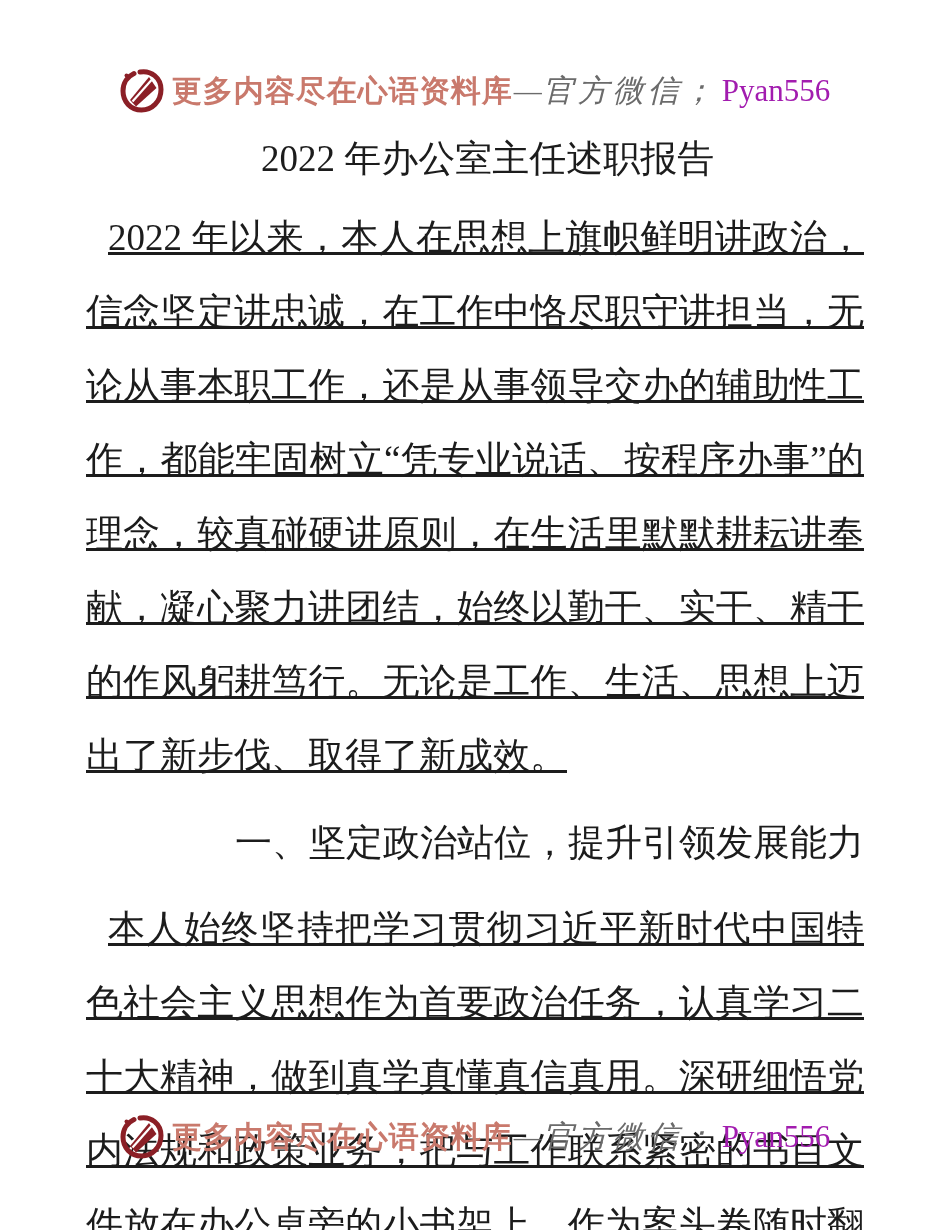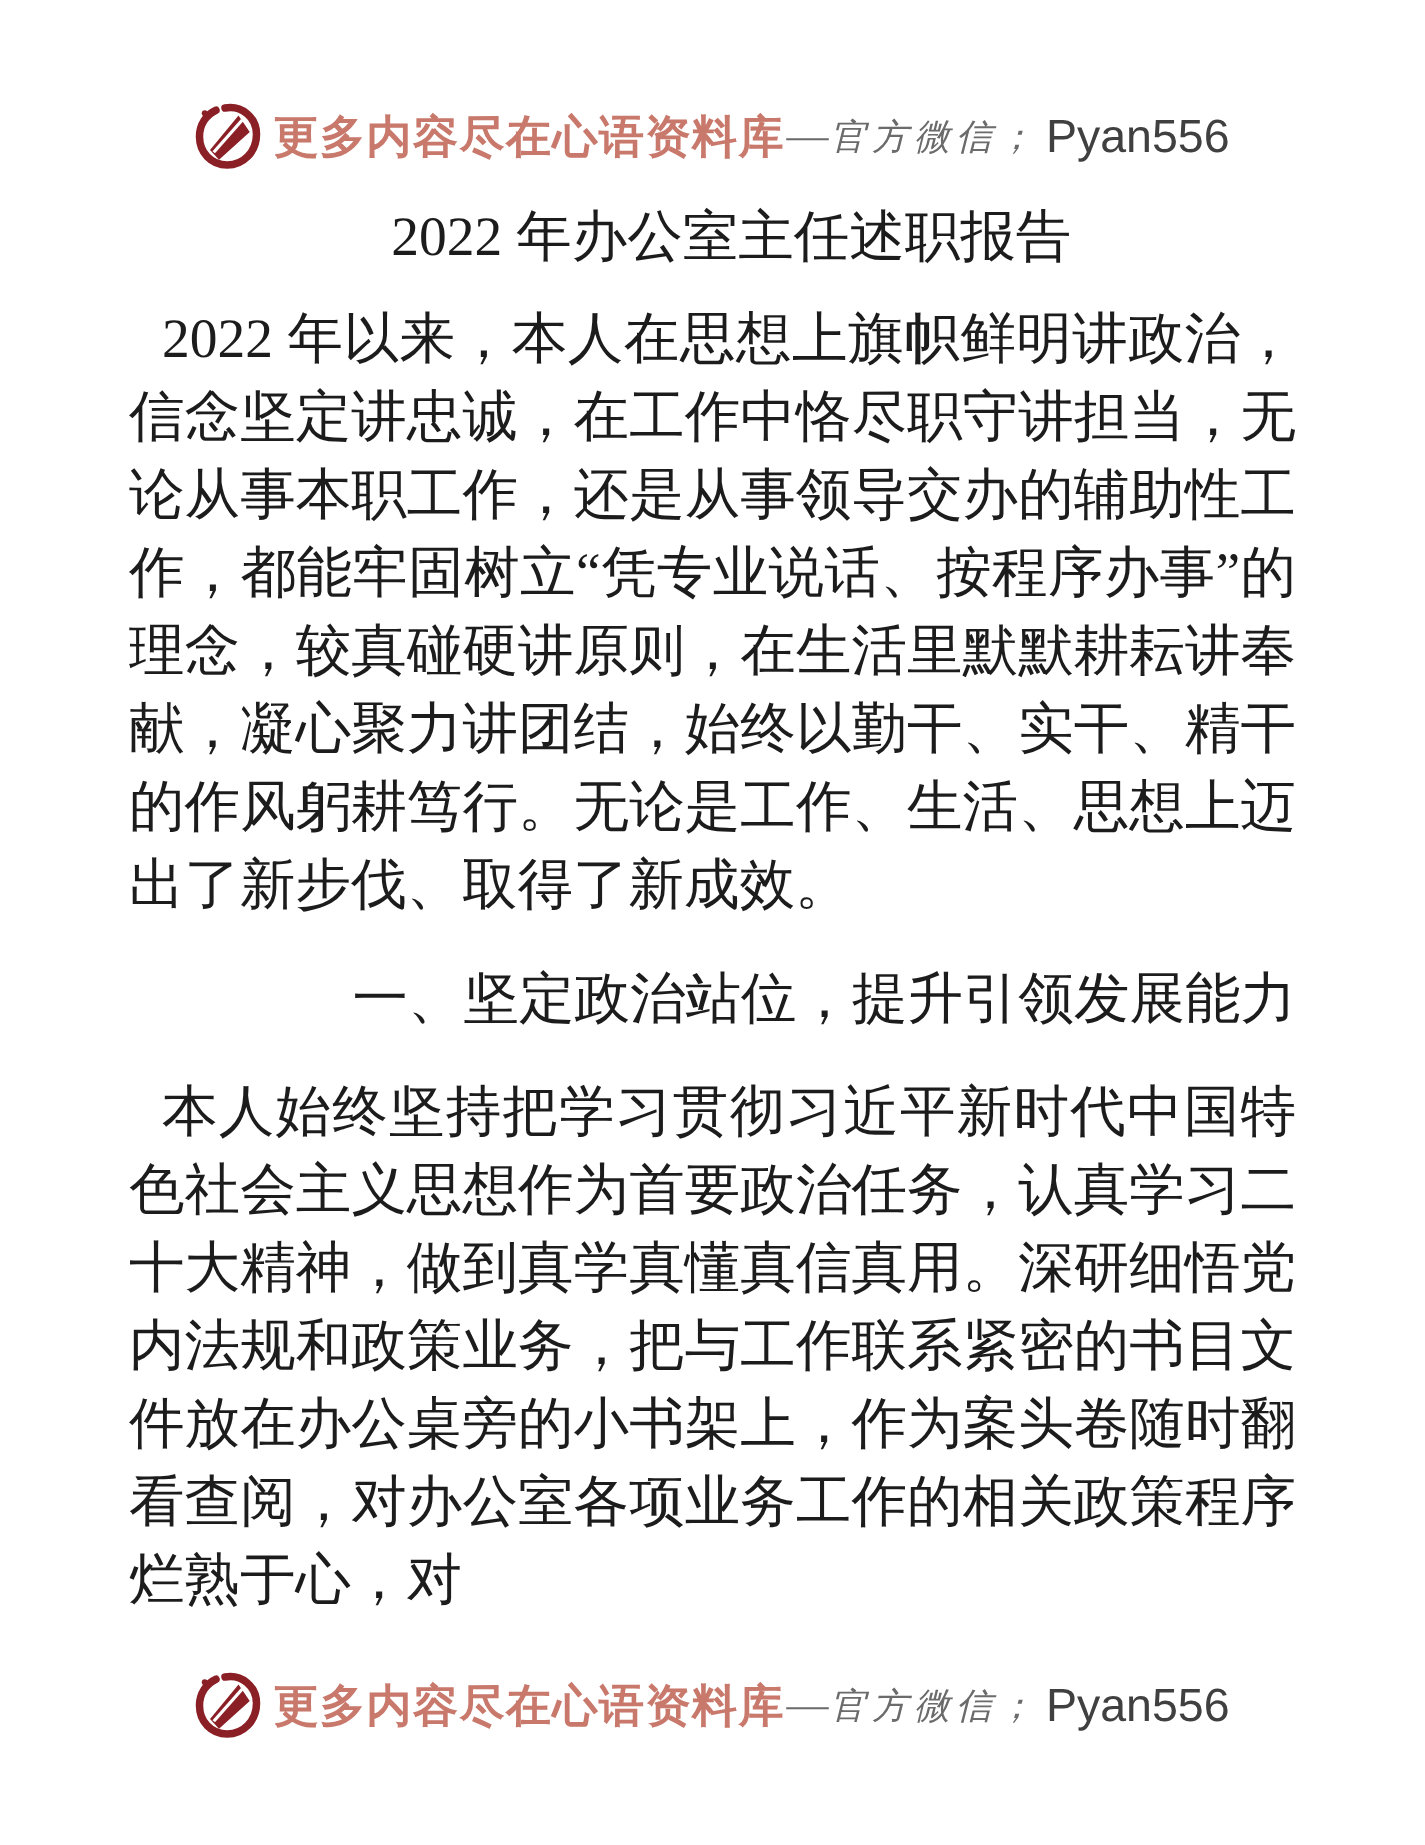--- a/index.html
+++ b/index.html
@@ -27,42 +27,43 @@
     font-family:"Liberation Serif", serif;
     font-size:30px;font-weight:bold;
     color:#c9796c;letter-spacing:1px;
   }
   .wm-dash{
     font-family:"Liberation Serif", serif;
     font-size:28px;color:#6b6b6b;margin:0 1px;
   }
   .wm-label{
     font-family:"Liberation Serif", serif;
-    font-style:italic;font-size:24px;
+    font-style:italic;font-size:31px;
     color:#6b6b6b;letter-spacing:4px;
   }
   .wm-account{
-    font-family:Liberation Sans, sans-serif;
-    font-size:31px;color:#404040;margin-left:4px;
+    font-family:Liberation Serif, serif;
+    font-size:31px;color:#a21caf;margin-left:4px;
   }
   
   .doc{
     position:absolute;top:130px;left:86px;width:778px;
   }
   .doc-title{
     font-size:37px;line-height:57px;
     text-indent:25px;
     margin:0 0 14px 0;
     text-align:center;
   }
   .doc-para{
-    font-size:37px;line-height:52px;
+    font-size:37px;line-height:74px;
     text-align:justify;text-justify:inter-ideograph;
     text-indent:22px;
     margin:12px 0 21px 0;
+    text-decoration:underline;
   }
   .doc-heading{
     font-size:37px;line-height:57px;
     text-indent:14px;
     margin:0 0 21px 0;
     text-align:right;
   }
 </style>
 </head>
 <body>

